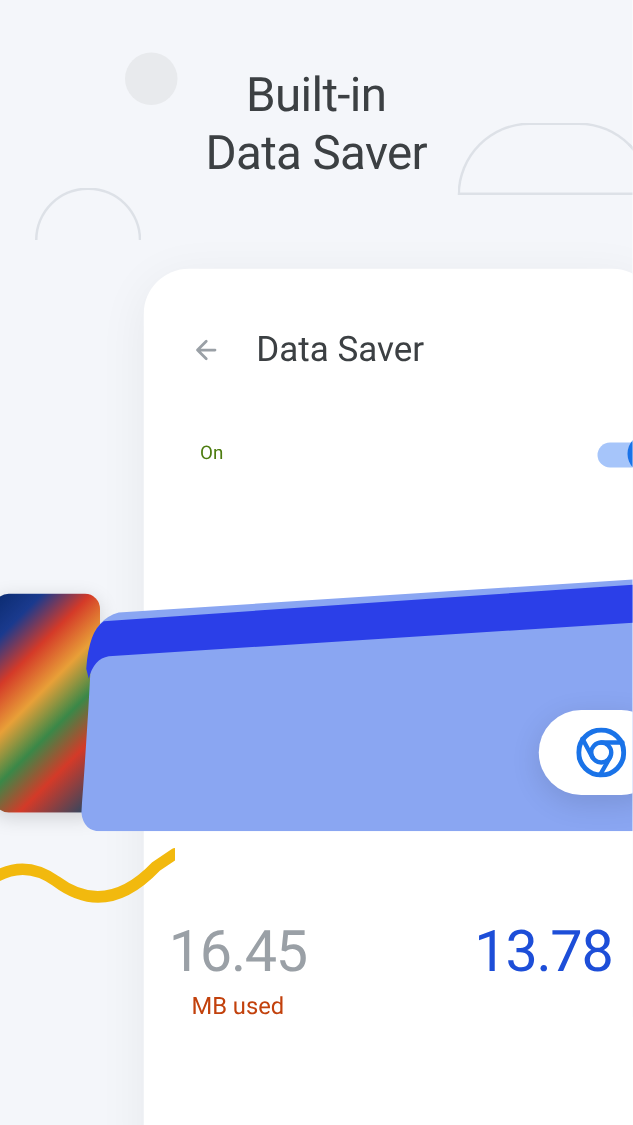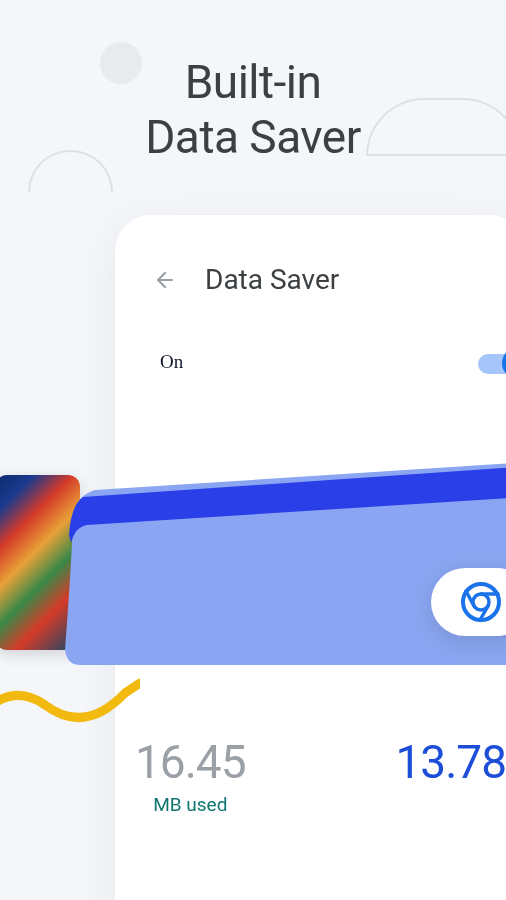--- a/index.html
+++ b/index.html
@@ -37,21 +37,21 @@
       right: -15px;
       width: 155px;
       height: 58px;
       border: 2px solid #dde1e7;
       border-bottom: 2px solid #dde1e7;
       border-radius: 100px 100px 0 0;
       background: #f4f6fa;
     }
     .hero-title {
       text-align: center;
-      font-size: 46px;
+      font-size: 38px;
       font-weight: 400;
       color: #3c4043;
       line-height: 1.2;
       padding-top: 55px;
       letter-spacing: -0.5px;
     }
     .card {
       position: absolute;
       top: 215px;
       left: 115px;
@@ -77,23 +77,22 @@
       font-weight: 400;
       color: #3c4043;
     }
     .toggle-row {
       display: flex;
       align-items: center;
       justify-content: space-between;
       padding: 32px 0 0 45px;
     }
     .toggle-label {
-      font-size: 19px;
-      color: #0f172a;
-      font-family: Liberation Serif, serif;
+      font-size: 15px;
+      color: #4d7c0f;
     }
     .toggle {
       position: relative;
       width: 60px;
       height: 28px;
     }
     .toggle-track {
       position: absolute;
       right: 0;
       top: 6px;
@@ -150,36 +149,36 @@
       width: 160px;
       height: 90px;
     }
     .stats-row {
       position: absolute;
       top: 735px;
       left: 135px;
       right: 0;
       display: flex;
       justify-content: space-between;
-      padding-right: 0;
+      padding-right: 16px;
     }
     .stat {
       text-align: center;
     }
     .stat-value {
       font-size: 46px;
       font-weight: 400;
       letter-spacing: -1px;
     }
     .stat-label {
       font-size: 19px;
       margin-top: 4px;
     }
     .stat-used .stat-value { color: #9aa0a6; }
-    .stat-used .stat-label { color: #0f766e; }
+    .stat-used .stat-label { color: #c2410c; }
     .stat-saved .stat-value { color: #1d4ed8; }
     .stat-saved .stat-label { color: #1a73e8; font-weight: 500; }
     .stat-saved { text-align: left; padding-right: 0; }
   </style>
 </head>
 <body>
 
 <div class="bg-circle"></div>
 <div class="cloud-left"></div>
 <div class="cloud-right"></div>

